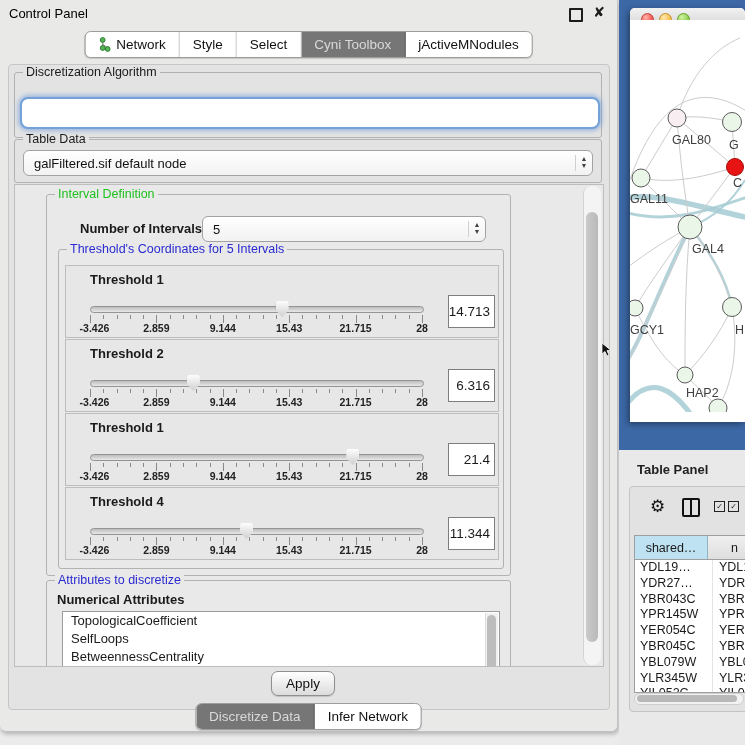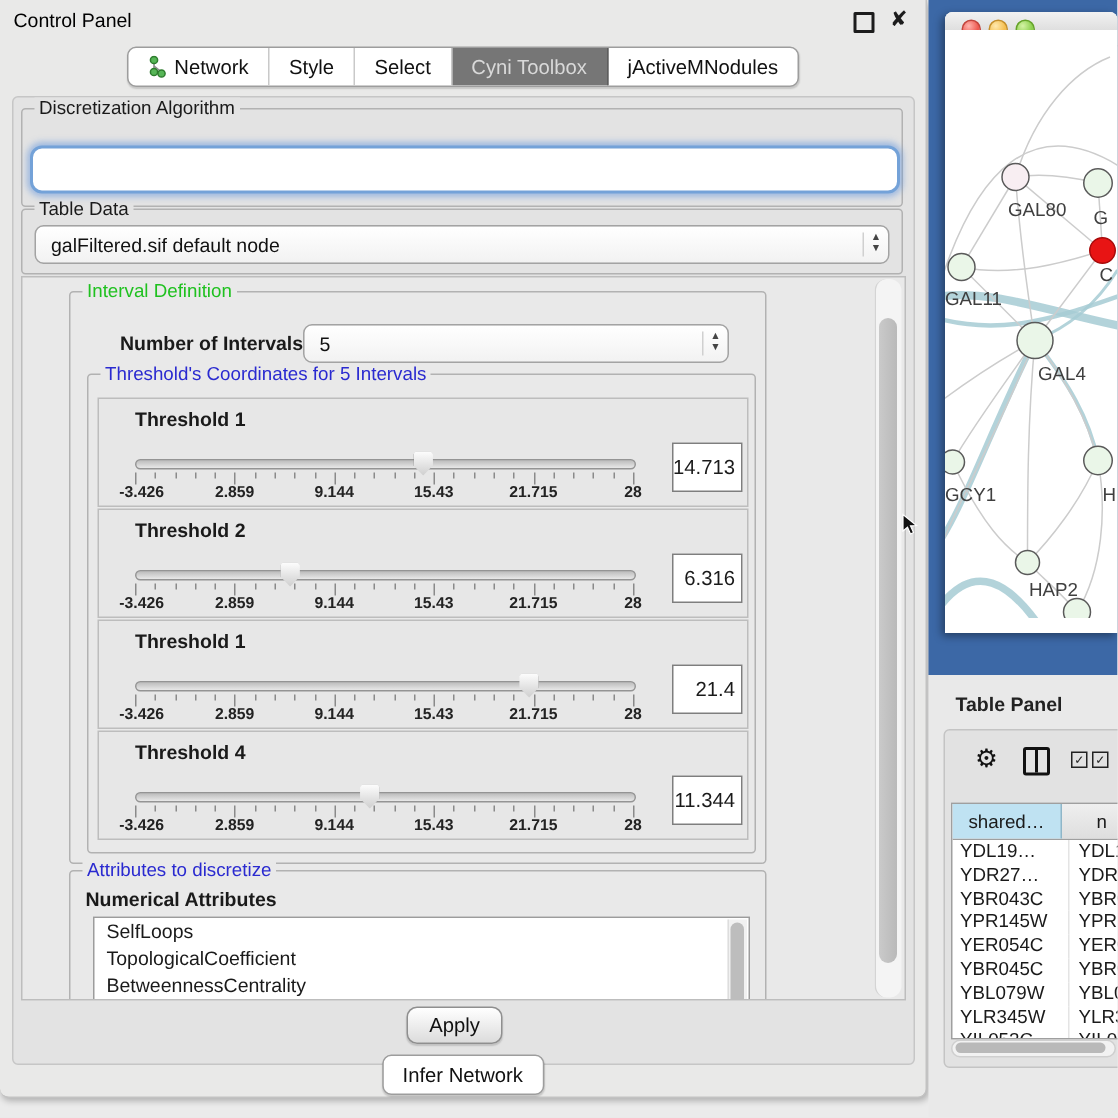--- a/index.html
+++ b/index.html
@@ -379,38 +379,41 @@
             </div>
           </div>
       </div>
     </div>
 
     <div class="abs titled-group grp-blue" style="left:31px;top:395px;width:463px;height:140px;background:#e9e9e9;">
       <div class="group-title">Attributes to discretize</div>
       <div class="abs attr-sub" style="left:10px;top:11px;">Numerical Attributes</div>
       <div class="abs attr-list" style="left:15px;top:30px;width:436px;height:105px;">
         <div id="attr-items">
+            <div class="attr-item">TopologicalCoefficient</div>
             <div class="attr-item">SelfLoops</div>
-            <div class="attr-item">TopologicalCoefficient</div>
             <div class="attr-item">BetweennessCentrality</div>
           </div>
         <div class="list-scroll">
           <div class="list-thumb"></div>
         </div>
       </div>
     </div>
 
     <div class="abs vscroll">
       <div class="abs vthumb"></div>
     </div>
   </div>
 
   <div class="abs apply-btn">Apply</div>
 
   <div class="abs seg botseg" id="bottom-tabs">
+      <div class="segitem sel">
+        <span>Discretize Data</span>
+      </div>
       <div class="segitem">
         <span>Infer Network</span>
       </div>
     </div>
 </div>
 
 <div class="abs desktop-blue"></div>
 
 <div class="abs net-window">
   <div class="abs net-titlebar">

